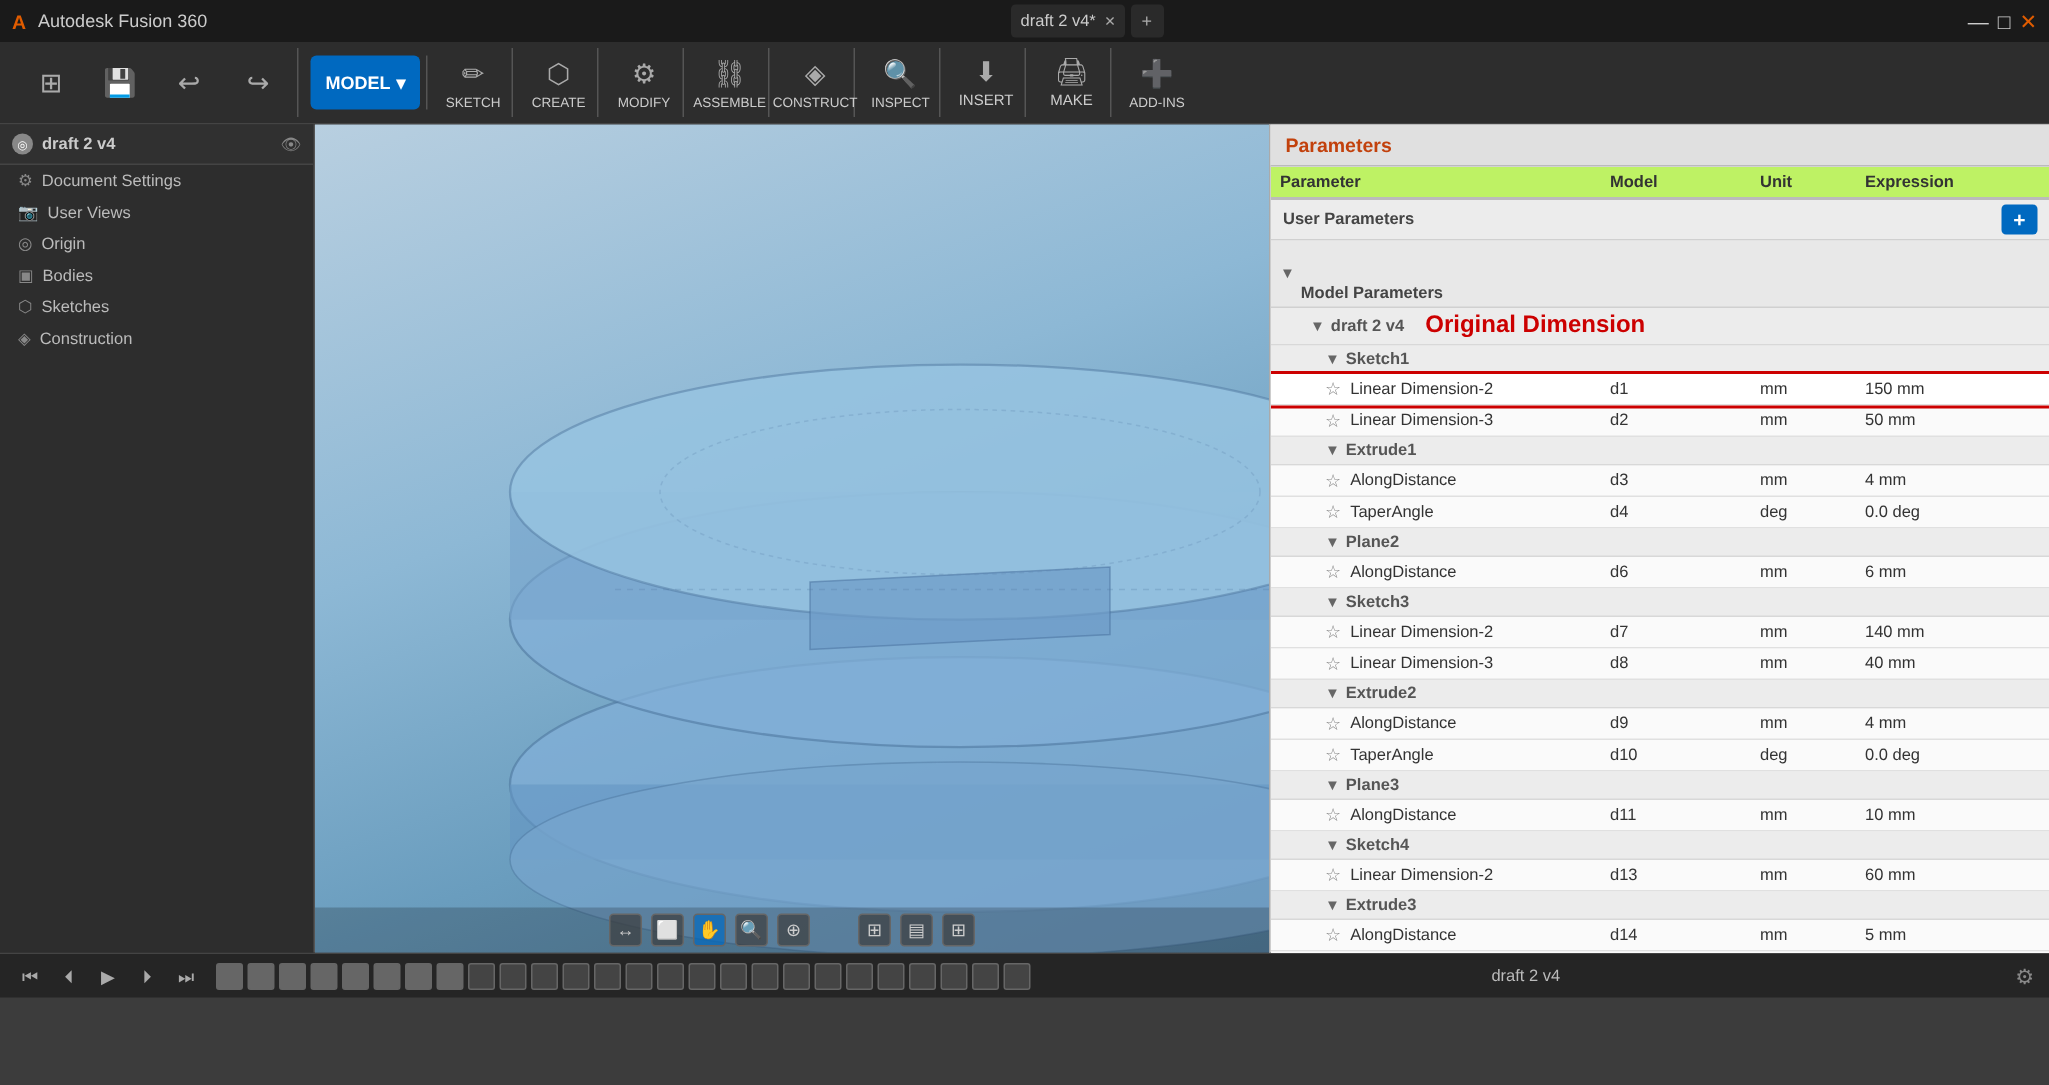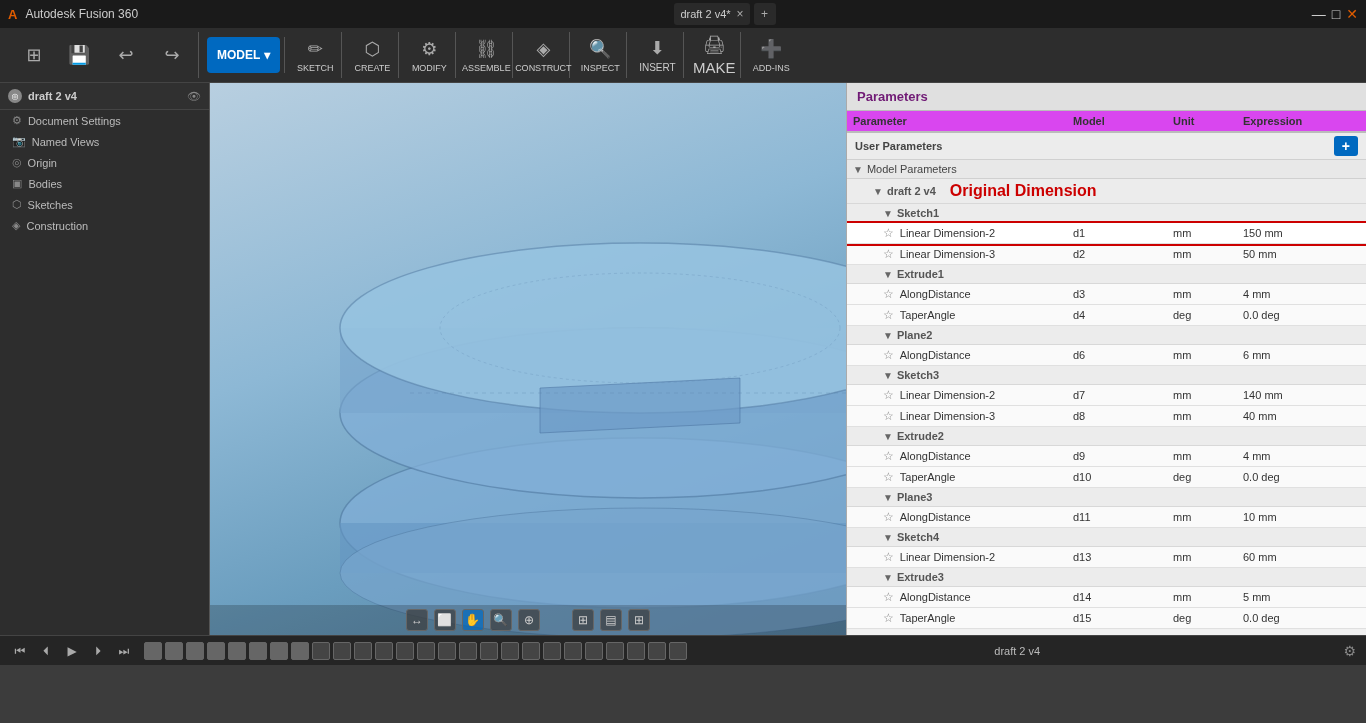--- a/index.html
+++ b/index.html
@@ -152,26 +152,26 @@
       display: flex;
       flex-direction: column;
       flex-shrink: 0;
     }
     #params-header {
       padding: 6px 10px;
       background: #e0e0e0;
       border-bottom: 1px solid #bbb;
       font-size: 13px;
       font-weight: bold;
-      color: #701a75;
+      color: #c2410c;
     }
     .params-col-header {
       display: grid;
       grid-template-columns: 220px 100px 70px 1fr;
-      background: #d946ef;
+      background: #bef264;
       border-bottom: 2px solid #bbb;
       padding: 4px 6px;
       font-weight: bold;
       font-size: 11px;
       color: #333;
       position: sticky;
       top: 0;
     }
     .section-row {
       display: flex;
@@ -383,21 +383,21 @@
   <div class="toolbar-group">
     <div class="toolbar-btn">
       <span class="icon">⬇</span>
       <span style="font-size:10px;">INSERT</span>
     </div>
   </div>
 
   <div class="toolbar-group">
     <div class="toolbar-btn">
       <span class="icon">🖨</span>
-      <span style="font-size:15px;">MAKE</span>
+      <span style="font-size:10px;">MAKE</span>
     </div>
   </div>
 
   <div class="toolbar-group">
     <div class="toolbar-btn">
       <span class="icon">➕</span>
       <span style="font-size:9px;">ADD-INS</span>
     </div>
   </div>
 </div>
@@ -409,21 +409,21 @@
       <span class="circle-icon">◎</span>
       <span style="font-weight:bold;color:#ccc;">draft 2 v4</span>
       <span style="margin-left:auto;color:#888;">👁</span>
     </div>
     <div class="sidebar-item">
       <span style="color:#888;">⚙</span>
       <span>Document Settings</span>
     </div>
     <div class="sidebar-item">
       <span style="color:#888;">📷</span>
-      <span>Named Views</span>
+      <span>User Views</span>
     </div>
     <div class="sidebar-item">
       <span style="color:#888;">◎</span>
       <span>Origin</span>
     </div>
     <div class="sidebar-item">
       <span style="color:#888;">▣</span>
       <span>Bodies</span>
     </div>
     <div class="sidebar-item">
@@ -482,21 +482,21 @@
       </div>
 
 
       <div class="user-params-row">
         <span>User Parameters</span>
         <button class="add-btn">+</button>
       </div>
 
       <div class="section-row">
         <span class="tree-arrow">▼</span>
-        <span style="font-weight:normal;">Model Parameters</span>
+        <span style="font-weight:bold;margin-top:26px;">Model Parameters</span>
       </div>
 
       <div class="sub-section-row" style="padding-left:26px;">
         <span class="tree-arrow">▼</span>
         <span>draft 2 v4</span>
         <span style="color:#cc0000;font-size:16px;font-weight:bold;margin-left:10px;">Original Dimension</span>
       </div>
 
       <div id="params-sections">
           <div class="sub-section-row" style="padding-left: 36px;">

